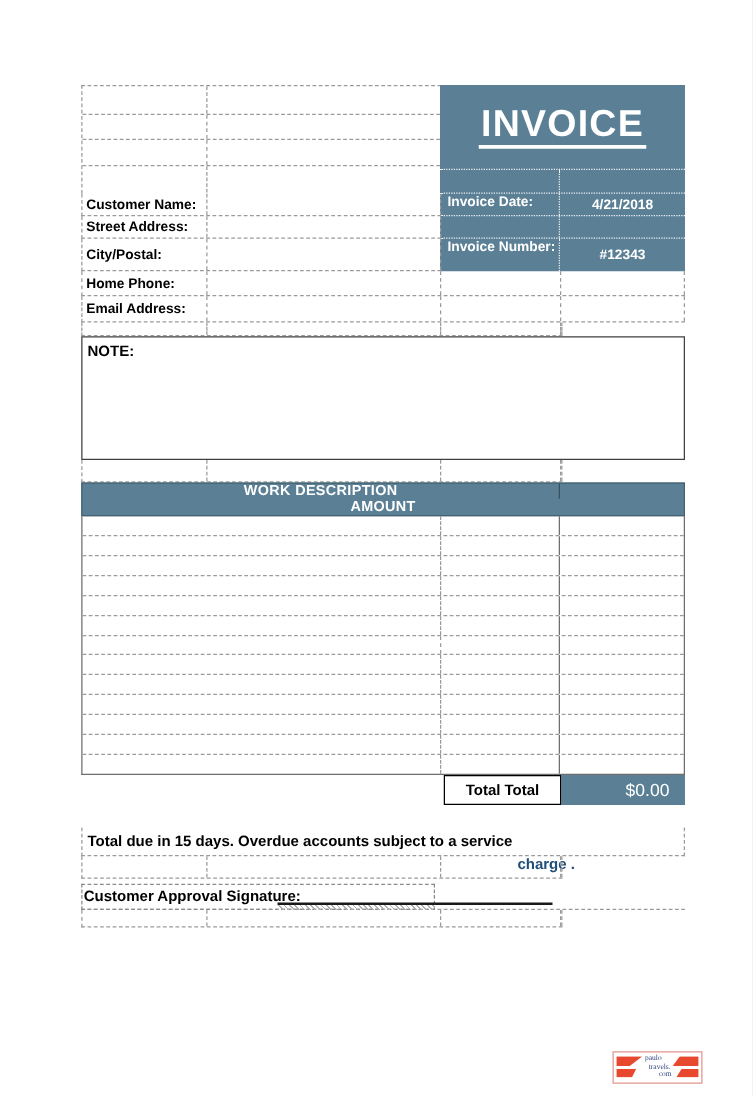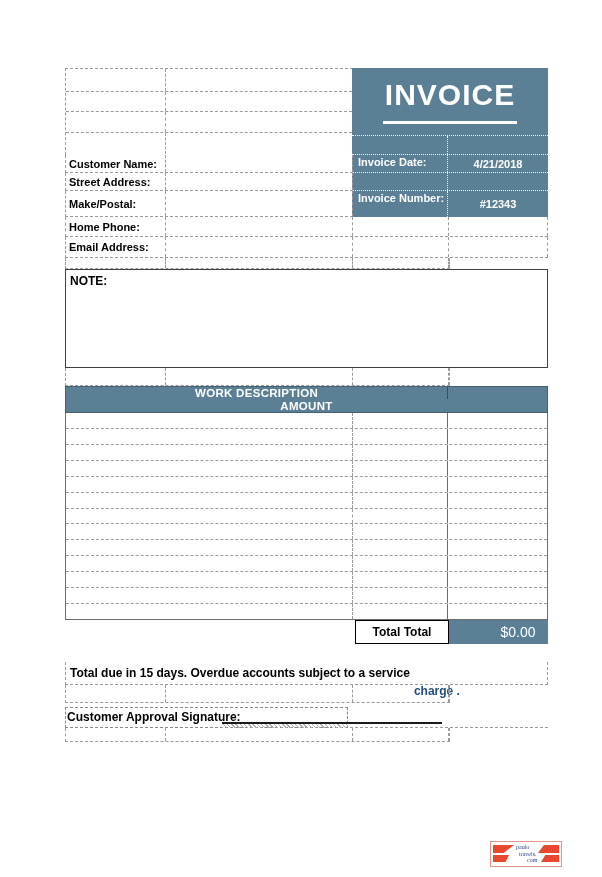--- a/index.html
+++ b/index.html
@@ -19,21 +19,21 @@
     border-top:1px dashed #9a9a9a; border-left:1px dashed #9a9a9a; border-right:1px dashed #9a9a9a; }
   .top-grid .cellrow { border-bottom:1px dashed #9a9a9a; }
   .top-grid .c1 { width:100px; border-right:1px dashed #9a9a9a; }
   .top-grid .c2 { flex:1; }
 
   
   .inv-block { left:352px; top:68px; width:196px; height:149px; background:#5b8096; }
   .inv-title-cell { height:68px; display:flex; align-items:center; justify-content:center;
     border-bottom:1px dotted rgba(255,255,255,.9); }
   .inv-title { color:#fff; font-weight:bold; font-size:30px; letter-spacing:1px;
-    border-bottom:3px solid #fff; padding:0 2px 11px 2px; line-height:1.05; }
+    border-bottom:3px solid #fff; padding:0 2px 1px 2px; line-height:1.05; }
   .inv-strip { height:19px; display:flex; border-bottom:1px dotted rgba(255,255,255,.9); }
   .inv-strip .lc { width:96px; border-right:1px dotted rgba(255,255,255,.9); }
   .meta-row { display:flex; border-bottom:1px dotted rgba(255,255,255,.9); color:#fff; }
   .meta-row .lc { width:96px; border-right:1px dotted rgba(255,255,255,.9);
     font-weight:bold; font-size:11px; padding:2px 0 0 6px; line-height:11px; }
   .meta-row .vc { flex:1; display:flex; align-items:center; justify-content:center;
     font-weight:bold; font-size:11px; }
   .meta-date { height:18px; }
   .meta-empty { height:18px; }
   .meta-num { height:26px; border-bottom:none; }
@@ -165,21 +165,21 @@
 
   <div class="abs field-row" style="top:155px; width:288px; height:18px;">
     <div class="lbl">Customer Name:</div>
     <div class="val" style="border-right:1px dashed #9a9a9a;"></div>
   </div>
   <div class="abs field-row" style="top:173px; width:288px; height:18px;">
     <div class="lbl">Street Address:</div>
     <div class="val"></div>
   </div>
   <div class="abs field-row" style="top:191px; width:288px; height:26px;">
-    <div class="lbl">Make/Postal:</div>
+    <div class="lbl">City/Postal:</div>
     <div class="val"></div>
   </div>
 
   <div class="abs field-row" style="top:217px; width:483px; height:20px;">
     <div class="lbl">Home Phone:</div>
     <div class="val"></div>
     <div class="x3"></div>
     <div class="x4"></div>
   </div>
   <div class="abs field-row" style="top:237px; width:483px; height:21px;">

